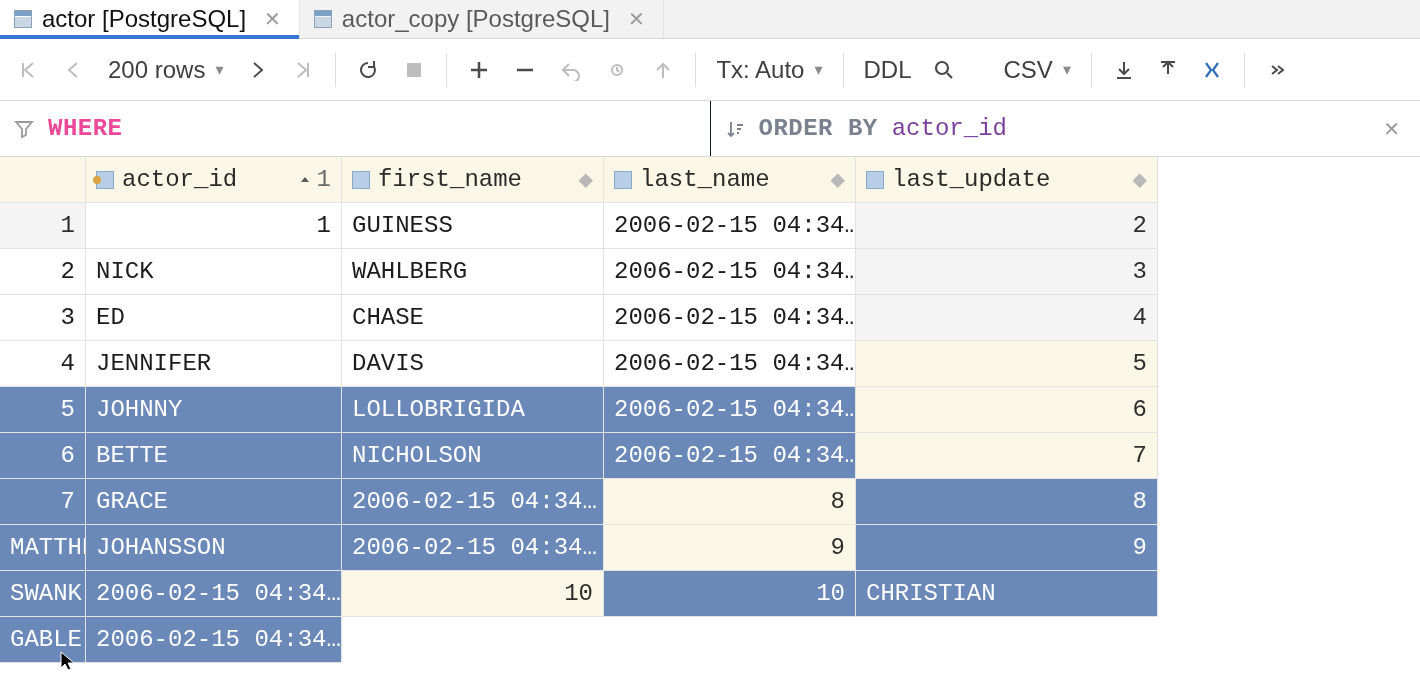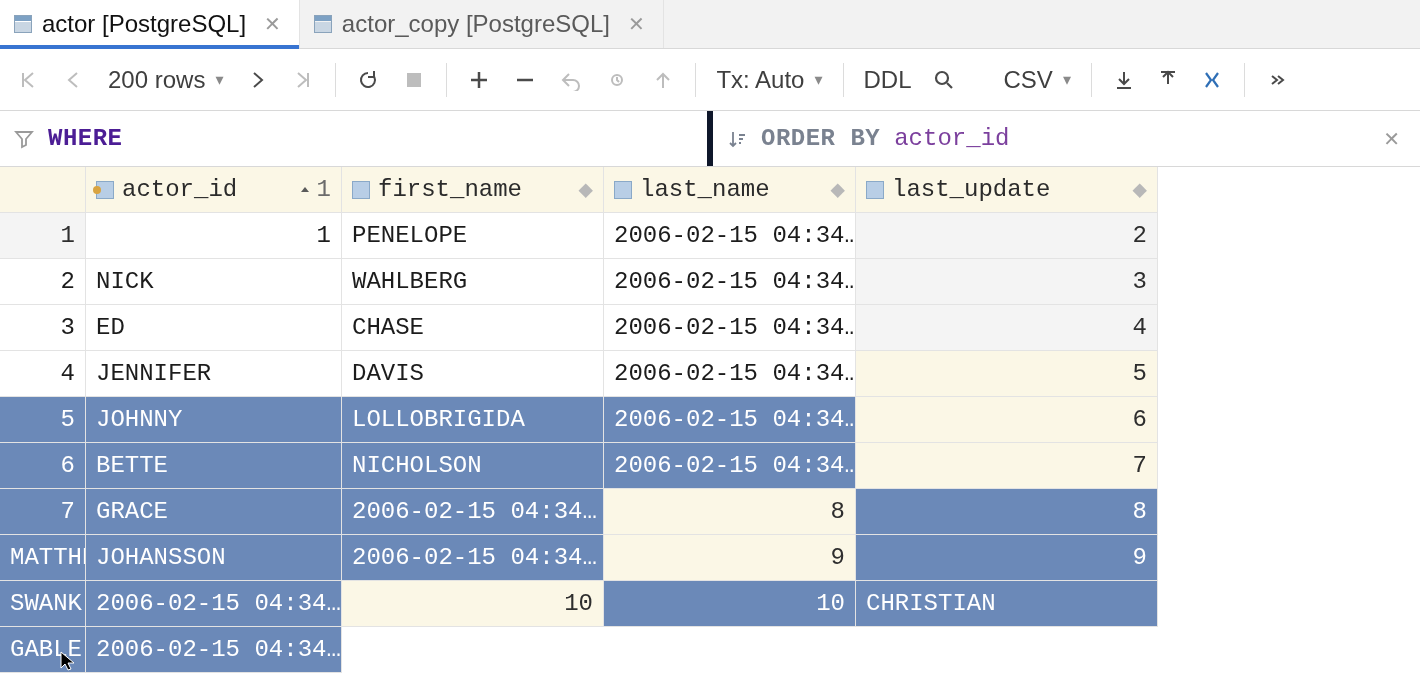--- a/index.html
+++ b/index.html
@@ -11,21 +11,21 @@
     background: #fff;
     color: #1c1c1c;
     overflow: hidden;
   }
   .mono { font-family: "Menlo","Consolas","Courier New",monospace; }
 
   
   .tabstrip {
     display: flex;
     align-items: stretch;
-    height: 49px;
+    height: 39px;
     border-bottom: 1px solid #d8d8d8;
     background: #f2f2f2;
     user-select: none;
   }
   .tab {
     display: flex; align-items: center;
     padding: 0 18px 0 14px;
     gap: 10px;
     background: #f2f2f2;
     color: #5a5a5a;
@@ -83,23 +83,23 @@
     display:flex;
     height:56px;
     border-bottom:1px solid #d8d8d8;
   }
   .filterbar .half {
     flex:1;
     display:flex; align-items:center;
     padding:0 14px;
     gap:14px;
   }
-  .filterbar .half + .half { border-left:6px solid #0f172a; position:relative; }
+  .filterbar .half + .half { border-left:1px solid #0f172a; position:relative; }
   .where-label, .orderby-label { font-weight:700; letter-spacing:.5px; }
-  .where-label { color:#4c1d95; }
+  .where-label { color:#ec4899; }
   .orderby-label { color:#7a8290; }
   .orderby-col { color:#7b3f9d; }
   .clear-x {
     margin-left:auto; color:#9a9a9a; cursor:pointer; font-size:20px; padding:6px;
   }
 
   
   .grid {
     display:grid;
     grid-template-columns: 86px 256px 262px 252px 302px;
@@ -338,21 +338,21 @@
     <span>last_name</span>
     <span class="grip">◆</span>
   </div>
   <div class="hdr">
     <span class="col-icon"></span>
     <span>last_update</span>
     <span class="grip">◆</span>
   </div>
 <div class="rownum">1</div>
     <div class="cell num">1</div>
-    <div class="cell">PENELOPE</div>
+    <div class="cell">GUINESS</div>
     <div class="cell">2006-02-15 04:34…</div>
     <div class="rownum">2</div>
     <div class="cell num">2</div>
     <div class="cell">NICK</div>
     <div class="cell">WAHLBERG</div>
     <div class="cell">2006-02-15 04:34…</div>
     <div class="rownum">3</div>
     <div class="cell num">3</div>
     <div class="cell">ED</div>
     <div class="cell">CHASE</div>

